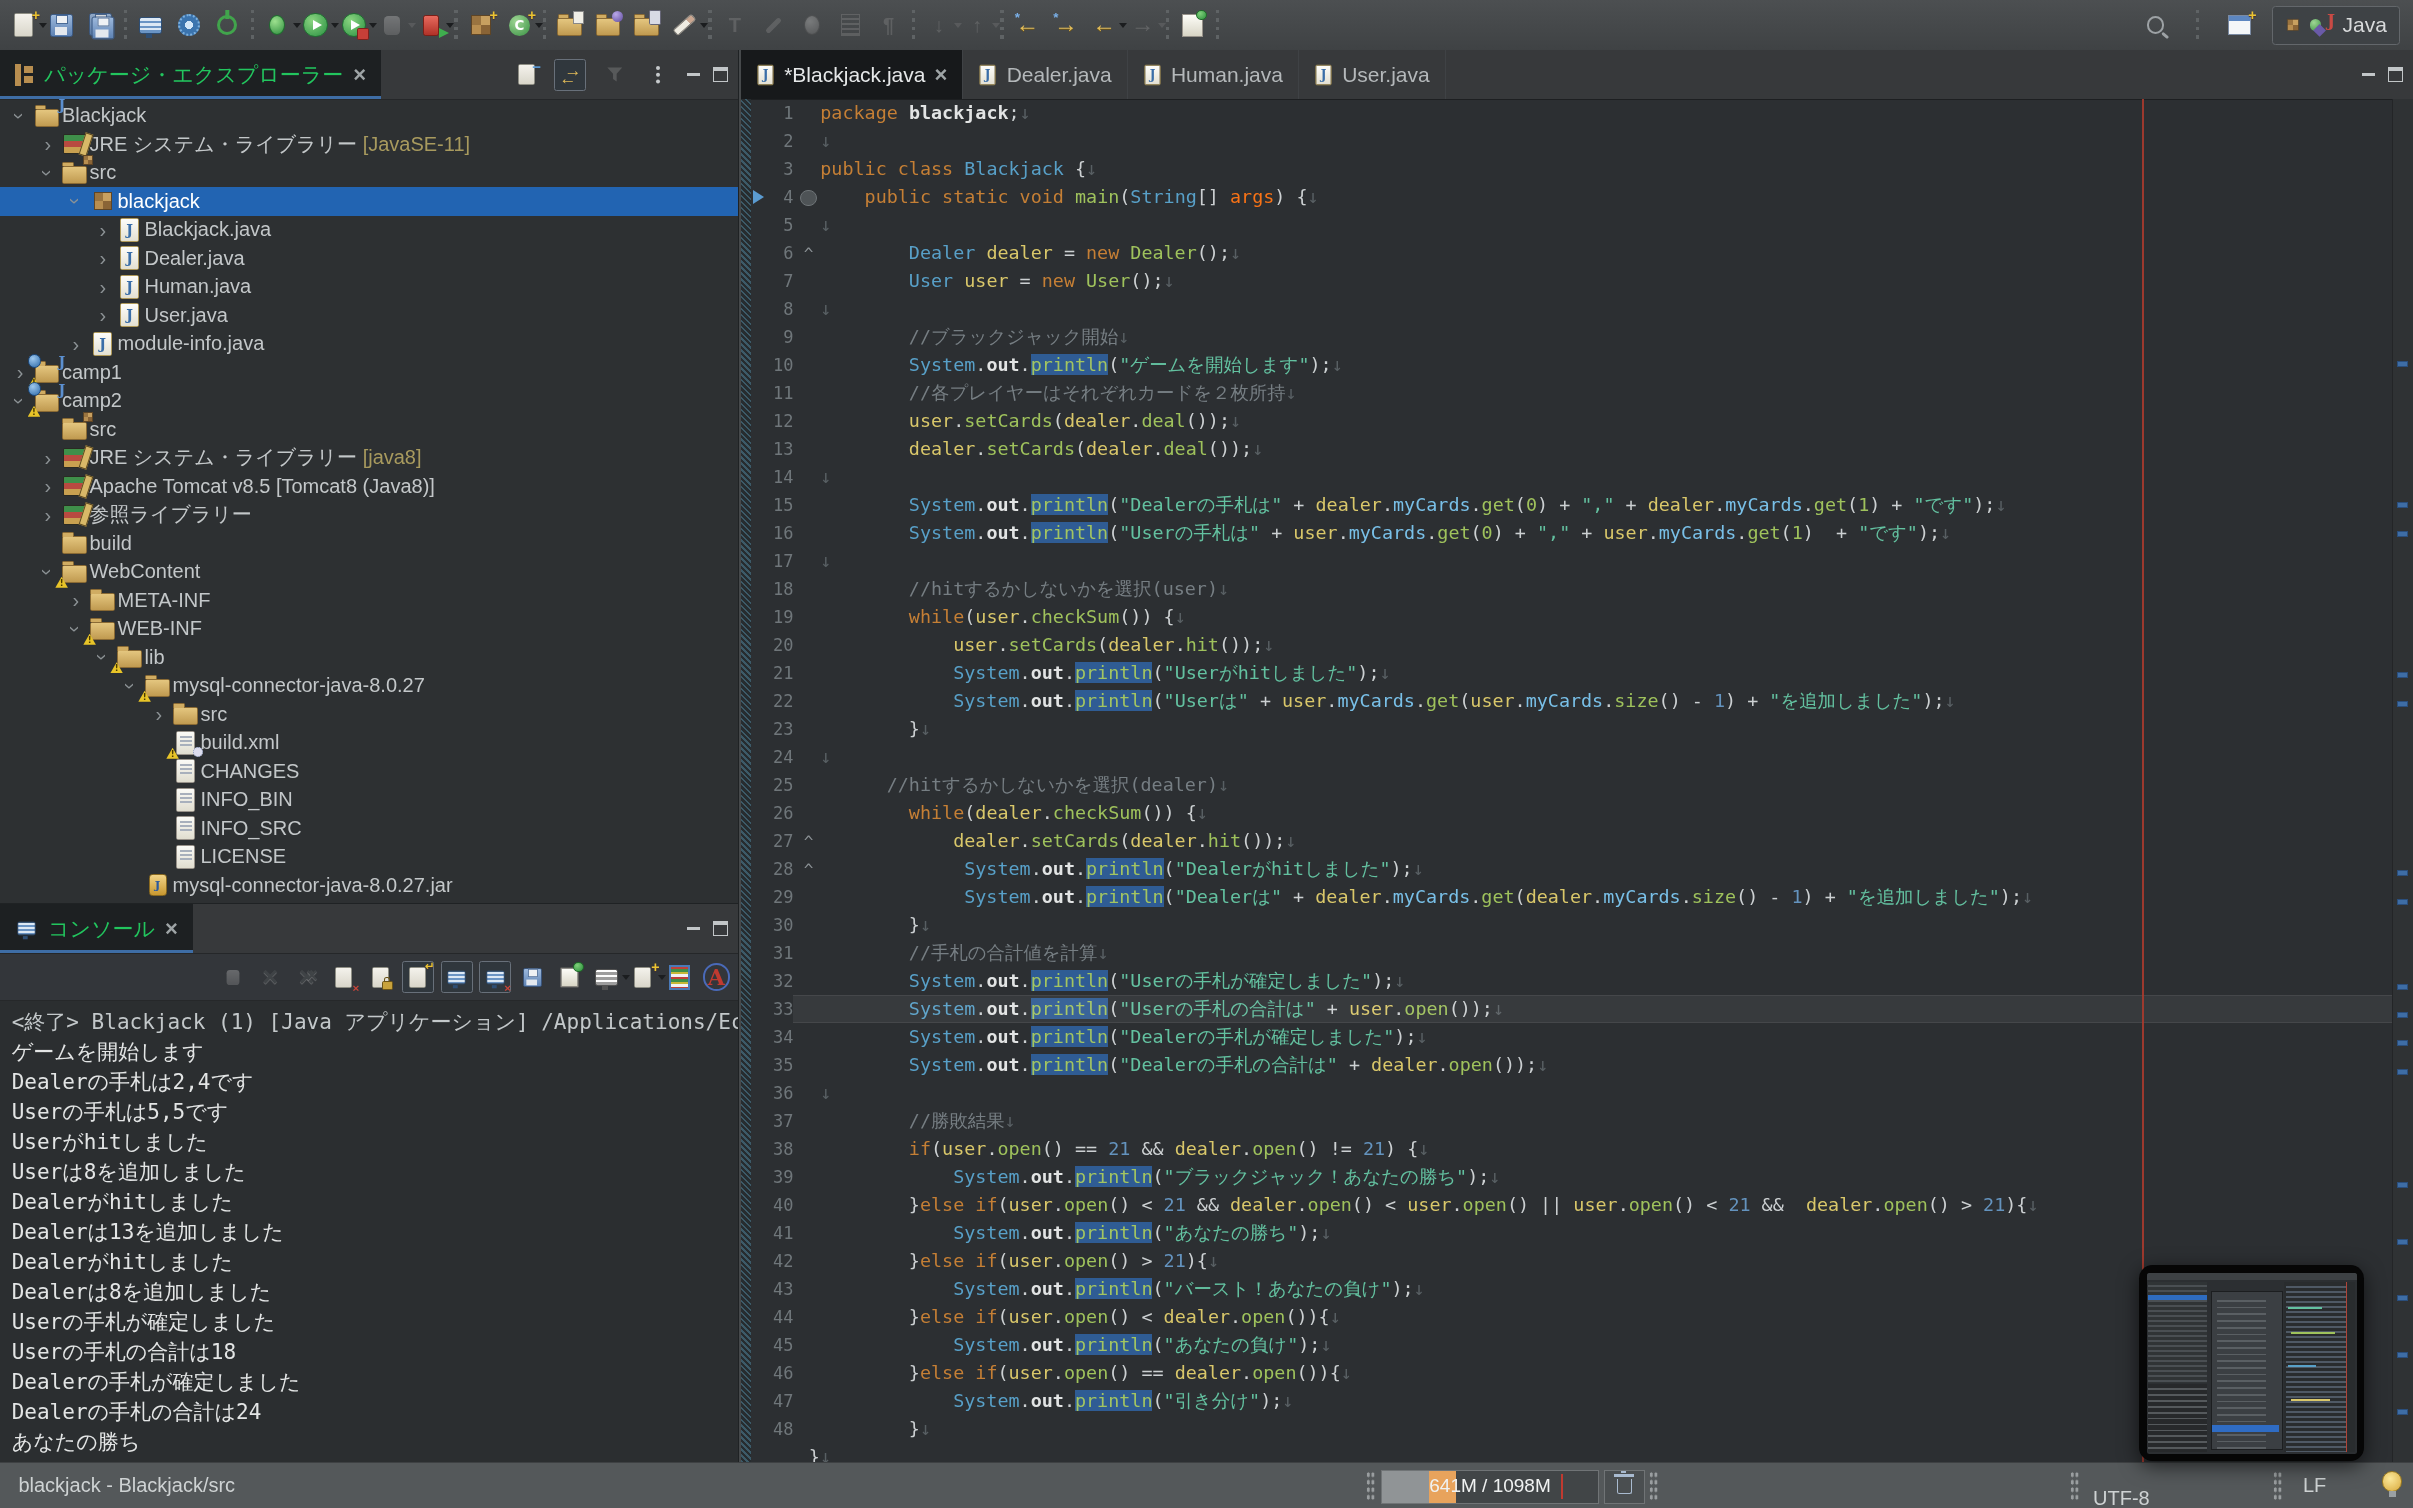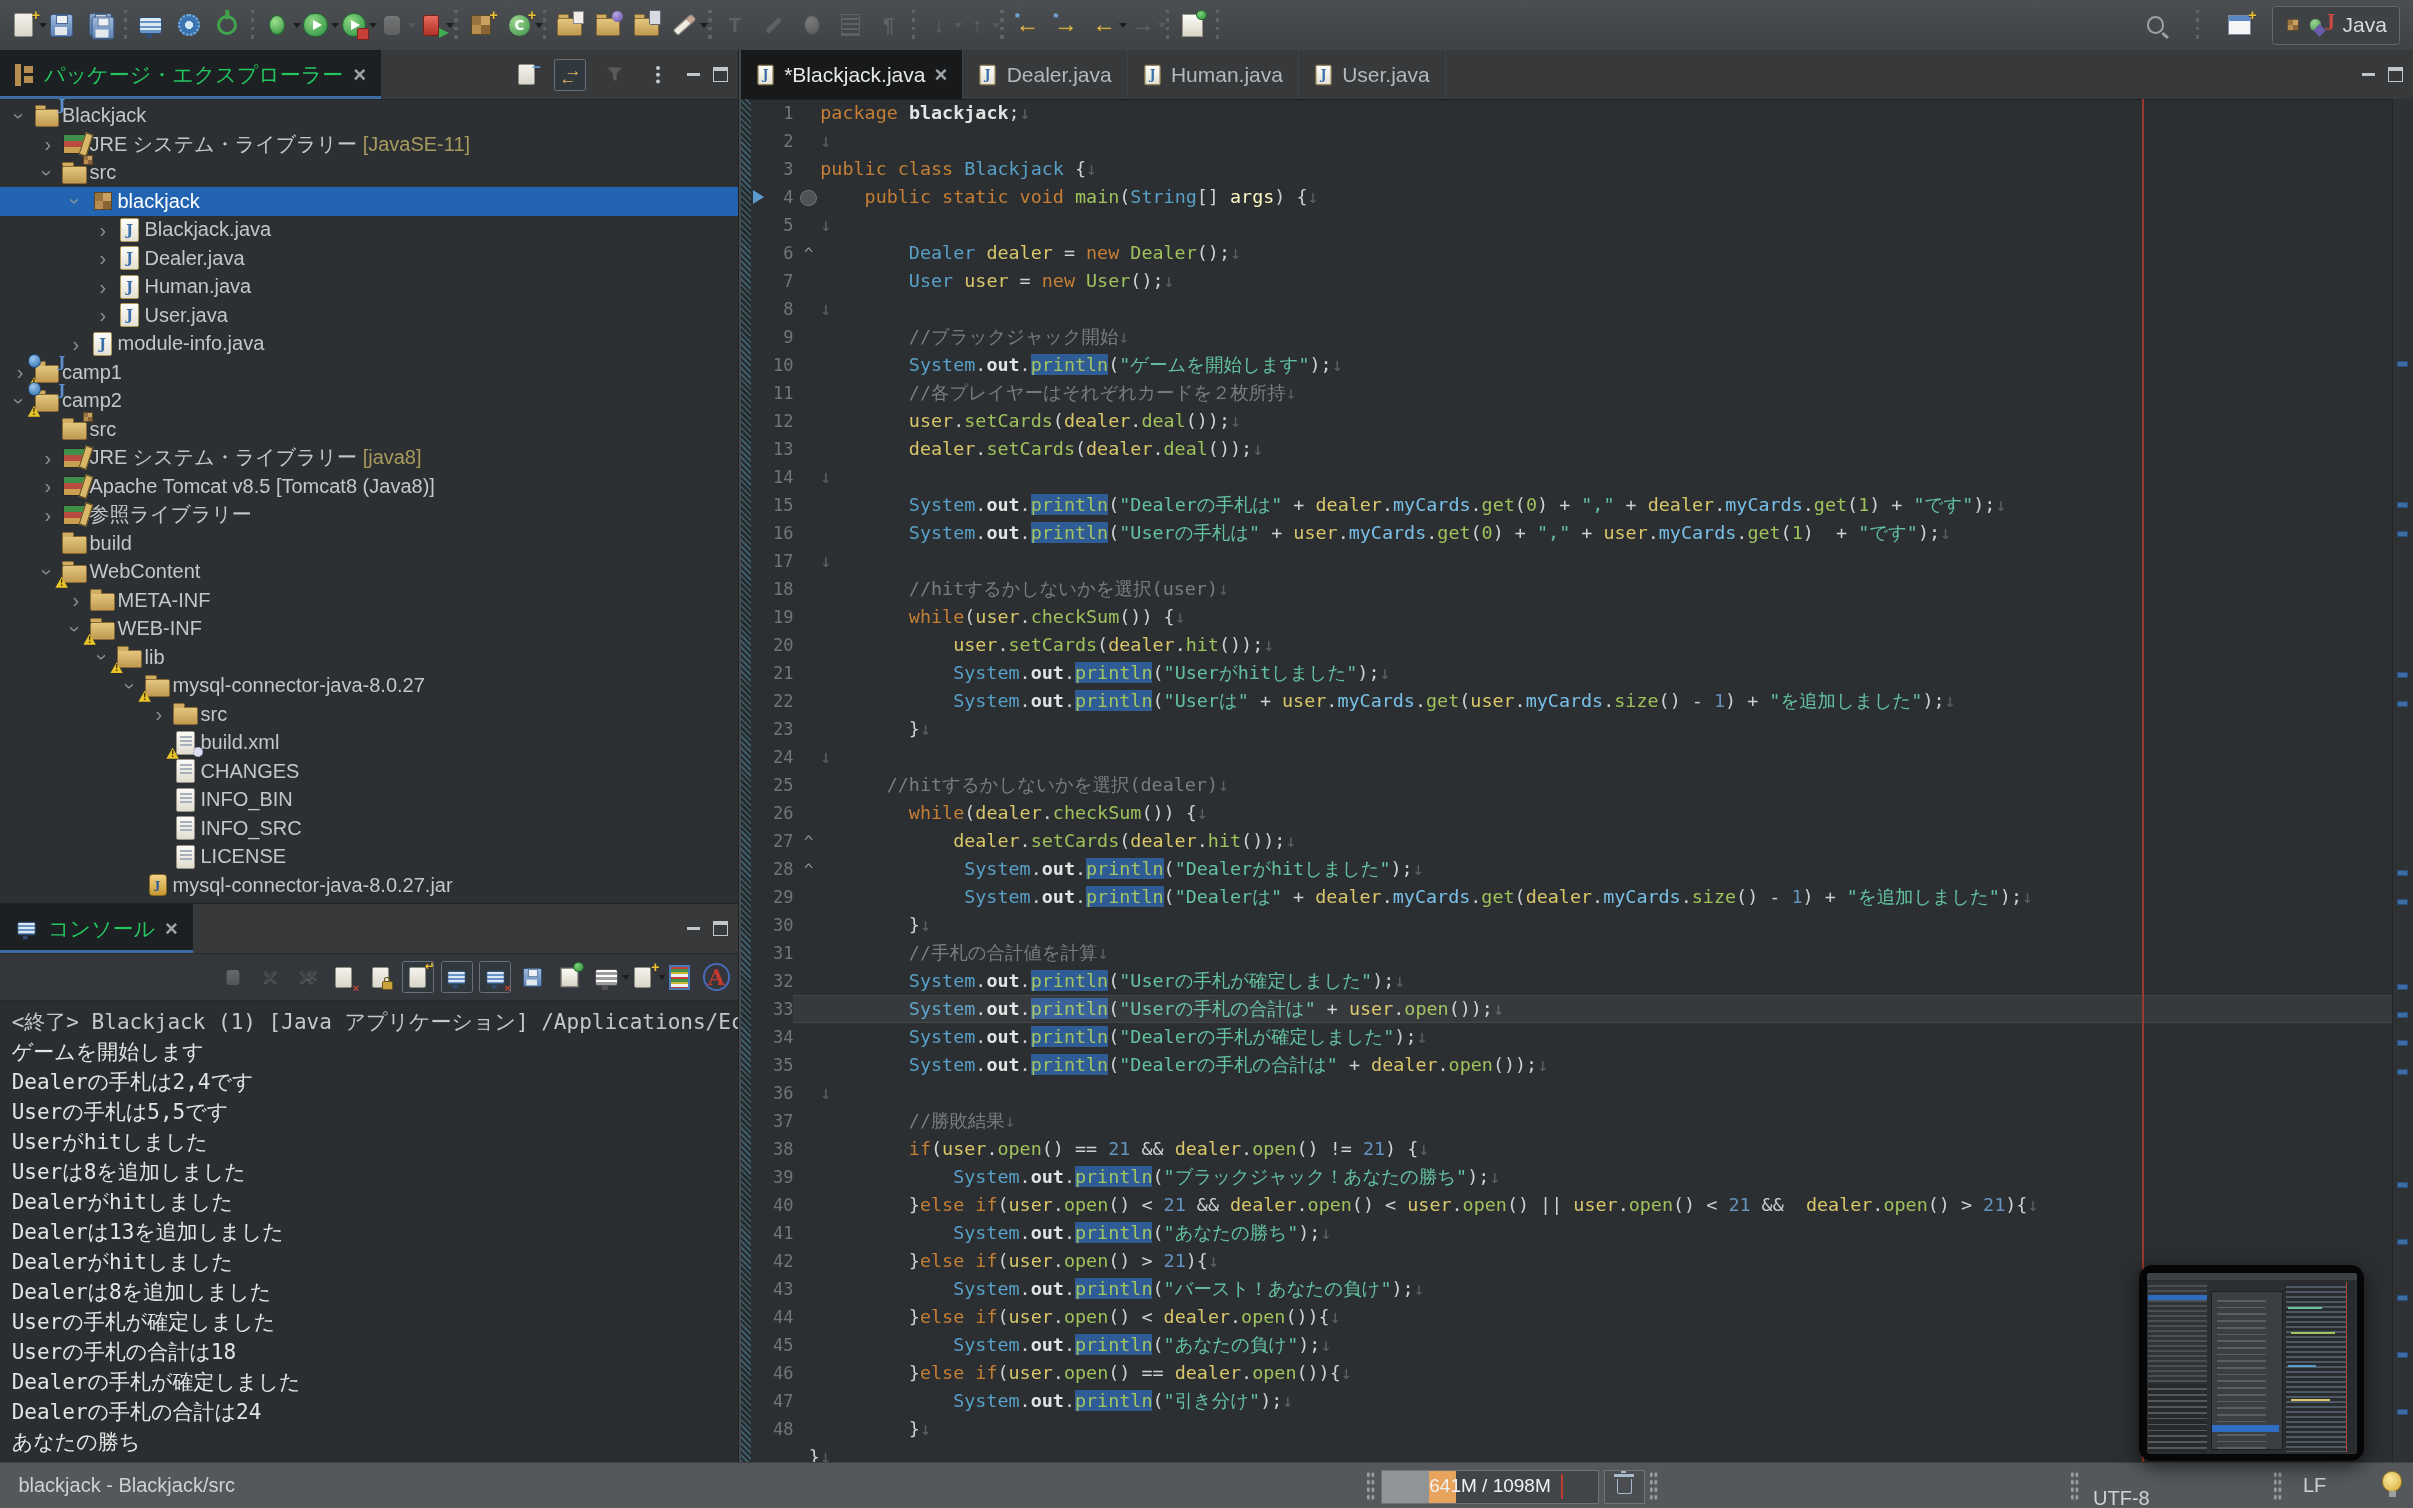--- a/index.html
+++ b/index.html
@@ -136,21 +136,21 @@
   #ecode::before{content:"";position:absolute;left:0;top:0;bottom:0;width:10px;z-index:2;
                  background:repeating-linear-gradient(45deg,#3c5a68 0 1.7px,#272c2f 1.7px 4.2px);}
   .cl{display:flex;height:28px;align-items:center;position:relative;}
   .cl .ln{flex:0 0 39px;margin-left:13.4px;text-align:right;color:#6f767a;font:17px "DejaVu Sans Mono",monospace;padding-right:3.4px;}
   .cl .mk{flex:0 0 23.5px;color:#8a9094;font:16px "DejaVu Sans Mono",monospace;text-align:center;position:relative;}
   .cl .tx{white-space:pre;font:18.4px/28px "DejaVu Sans Mono",monospace;color:#ccd0d2;text-align:right;}
   .cl.cur::before{content:"";position:absolute;left:52px;right:0;top:0;bottom:0;background:rgba(255,255,255,.055);
                   border-top:0.8px solid rgba(255,255,255,.07);border-bottom:0.8px solid rgba(255,255,255,.07);}
   .tk-k{color:#c57f35;} .tk-t{color:#58a0c8;} .tk-m{color:#9fc25c;} .tk-v{color:#d9c76a;}
   .tk-f{color:#79c0e8;} .tk-s{color:#63c1a0;} .tk-c{color:#767e83;} .tk-n{color:#6493be;}
-  .tk-g{color:#9fc25c;} .tk-b{color:#e2e4e4;font-weight:bold;} .tk-d{color:#ccd0d2;} .tk-a{color:#fef9c3;}
+  .tk-g{color:#9fc25c;} .tk-b{color:#e2e4e4;font-weight:bold;} .tk-d{color:#ccd0d2;} .tk-a{color:#f97316;}
   .tk-pr{background:#2f5c94;color:#a3c561;}
   .tk-w{color:#585f63;}
   .runmark{display:inline-block;width:14.2px;height:14.2px;border-radius:50%;background:#4e5356;border:0.8px solid #6e7477;vertical-align:middle;}
   .bpicon{position:absolute;left:11.7px;top:6.7px;width:0;height:0;border-top:7.5px solid transparent;border-bottom:7.5px solid transparent;border-left:11px solid #5b9bd0;z-index:3;}
   #margin-line{position:absolute;left:1401px;top:0;bottom:0;width:1.7px;background:#a83b2e;opacity:.9;z-index:4;}
   #overview{position:absolute;right:0;top:49px;bottom:0;width:20px;background:#2f3234;border-left:0.8px solid #232527;}
   .ovm{position:absolute;left:4.2px;width:11px;height:5.9px;background:#3e6da5;border:0.8px solid #2a4e7c;box-sizing:border-box;}
   
   #statusbar{position:absolute;left:0;bottom:0;width:2413px;height:46px;background:#54585a;border-top:1.7px solid #3e4143;
              color:#ced2d3;font-size:20px;box-sizing:border-box;}

